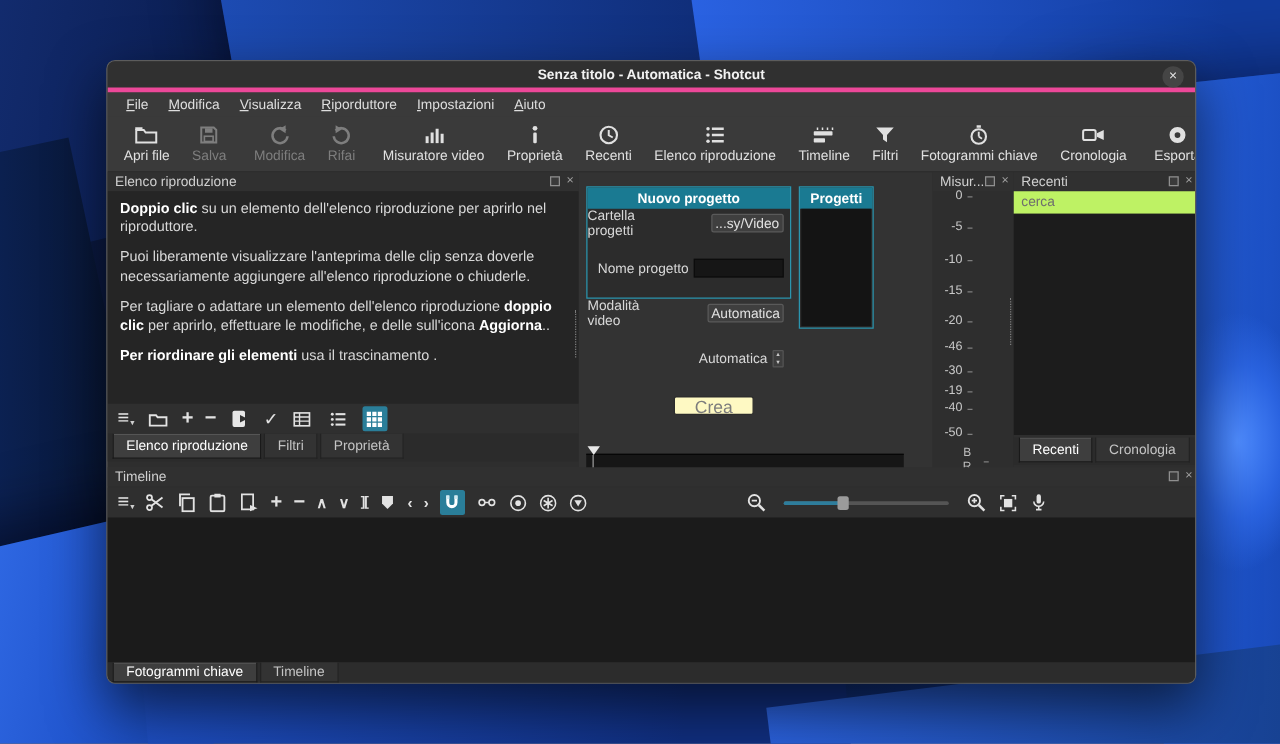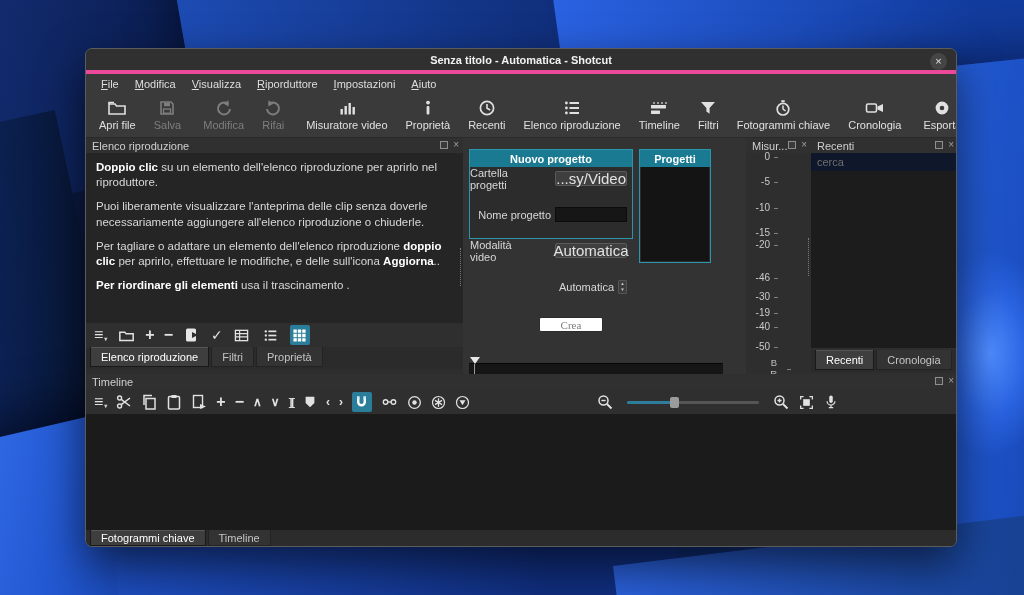--- a/index.html
+++ b/index.html
@@ -77,29 +77,29 @@
 
   
   .player { position:absolute; left:377px; top:0; width:283px; height:236px; background:#333333; }
   .subpanel { position:absolute; top:11px; border:1px solid #2b95ae; background:#2c2c2c; }
   .sp-hd { height:17px; background:#1a7a92; color:#ffffff; font-weight:bold; font-size:11px;
            display:flex; align-items:center; justify-content:center; }
   .np { left:6px; width:164px; height:90px; }
   .np-form { padding:4px 5px 0 0; display:flex; flex-direction:column; gap:21px; }
   .np-row { display:flex; align-items:center; justify-content:flex-end; gap:4px; height:15px; font-size:11px; color:#d8d8d8; }
   .np-btn { width:72px; height:15px; background:#3f3f3f; border:1px solid #5a5a5a; border-radius:2px;
-            color:#e2e2e2; font-size:15px; display:flex; align-items:center; justify-content:center;margin-left:32px; }
+            color:#e2e2e2; font-size:11px; display:flex; align-items:center; justify-content:center;margin-left:32px; }
   .np-input { width:72px; height:15px; background:#161616; border:1px solid #0c0c0c; }
   .spin { display:flex; flex-direction:column; justify-content:center; width:9px; height:14px; background:#3d3d3d;
           border:1px solid #555; border-radius:1px; }
   .spin span { font-size:4.5px; color:#c9c9c9; line-height:1.2; text-align:center; }
-  .crea { width:64px; height:15px; margin:2px 24px 0 0; align-self:flex-end; background:#ffffff;
-          border:1px solid #2c2c2c; border-radius:2px; color:#7d7d7d; font-size:11px;
-          display:flex; align-items:center; justify-content:center;font-family:Liberation Serif, serif; }
-  .projects { left:176px; width:72px; height:114px; }
+  .crea { width:64px; height:15px; margin:2px 24px 0 0; align-self:flex-end; background:#fef9c3;
+          border:1px solid #2c2c2c; border-radius:2px; color:#7d7d7d; font-size:14px;
+          display:flex; align-items:center; justify-content:center; }
+  .projects { left:176px; width:60px; height:114px; }
   .projects-list { position:absolute; left:1px; right:1px; top:17px; bottom:1px; background:#141414; }
 
   .scrub { position:absolute; left:6px; top:225px; width:254px; height:17px; background:#161616; border-top:1px solid #060606; }
   .playhead-tri { position:absolute; left:1px; top:-7px; width:0; height:0;
                   border-left:5px solid transparent; border-right:5px solid transparent; border-top:7px solid #e8e8e8; }
   .playhead-line { position:absolute; left:5px; top:0; width:1px; height:14px; background:#9a9a9a; }
 
   .transport { position:absolute; left:0; top:248px; width:283px; height:22px; display:flex;
                align-items:center; justify-content:center; gap:8px; color:#e8e8e8; }
   .drop-caret { font-size:6px; color:#9a9a9a; margin-left:-4px; }
@@ -114,28 +114,28 @@
   .tc-mini-ic { width:7px; height:7px; border:1px solid #565656; margin-left:5px; }
 
   .player-tabs { position:absolute; left:0; top:298px; width:283px; height:22px; background:#2b2b2b; }
   .dots-handle { position:absolute; left:55px; top:322px; width:22px; height:2px; border-top:2px dotted #6e6e6e; }
 
   
   .meter { position:absolute; left:660px; top:0; width:65px; height:236px; background:#2e2e2e; }
   .meter-scale { position:absolute; left:0; top:15px; width:65px; height:210px; font-size:10px; color:#c9c9c9; }
   .meter-scale span { position:absolute; width:24px; text-align:right; }
   .meter-scale span::after { content:""; position:absolute; left:28px; top:55%; width:4px; height:1px; background:#7f7f7f; }
-  .ms0{top:-2px} .ms1{top:23px} .ms2{top:49px} .ms3{top:74px} .ms4{top:86px}
+  .ms0{top:-2px} .ms1{top:23px} .ms2{top:49px} .ms3{top:74px} .ms4{top:98px}
   .ms5{top:119px} .ms6{top:138px} .ms7{top:154px} .ms8{top:168px} .ms9{top:188px}
   .meter-ch { position:absolute; left:13px; top:204px; font-size:9.5px; color:#bdbdbd; letter-spacing:6px; }
   .v-splitter { position:absolute; width:1px; border-left:1px dotted #7b7b7b; height:38px; }
 
   
   .recent { position:absolute; left:725px; top:0; width:147px; height:236px; background:#2e2e2e; }
-  .rc-search { position:absolute; left:0; top:15px; width:147px; height:18px; background:#0f172a;
+  .rc-search { position:absolute; left:0; top:15px; width:147px; height:18px; background:#bef264;
                display:flex; align-items:center; padding-left:6px; color:#6e6e6e; font-size:11px; }
   .rc-list { position:absolute; left:0; top:33px; width:147px; height:177px; background:#1c1c1c; }
   .rc-tabs { position:absolute; left:0; top:212px; width:147px; height:22px; background:#2b2b2b; }
 
   
   .tl { position:absolute; left:0; top:325px; width:872px; height:173px; background:#2e2e2e; }
   .tl-toolbar { position:absolute; left:0; top:16px; width:872px; height:24px; background:#2f2f2f;
                 display:flex; align-items:center; gap:9px; padding-left:8px; color:#e2e2e2; }
   .tl-track { position:absolute; left:0; top:40px; width:872px; height:116px; background:#1b1b1b; }
   .tl-tabs { position:absolute; left:0; top:156px; width:872px; height:17px; background:#2c2c2c; }

